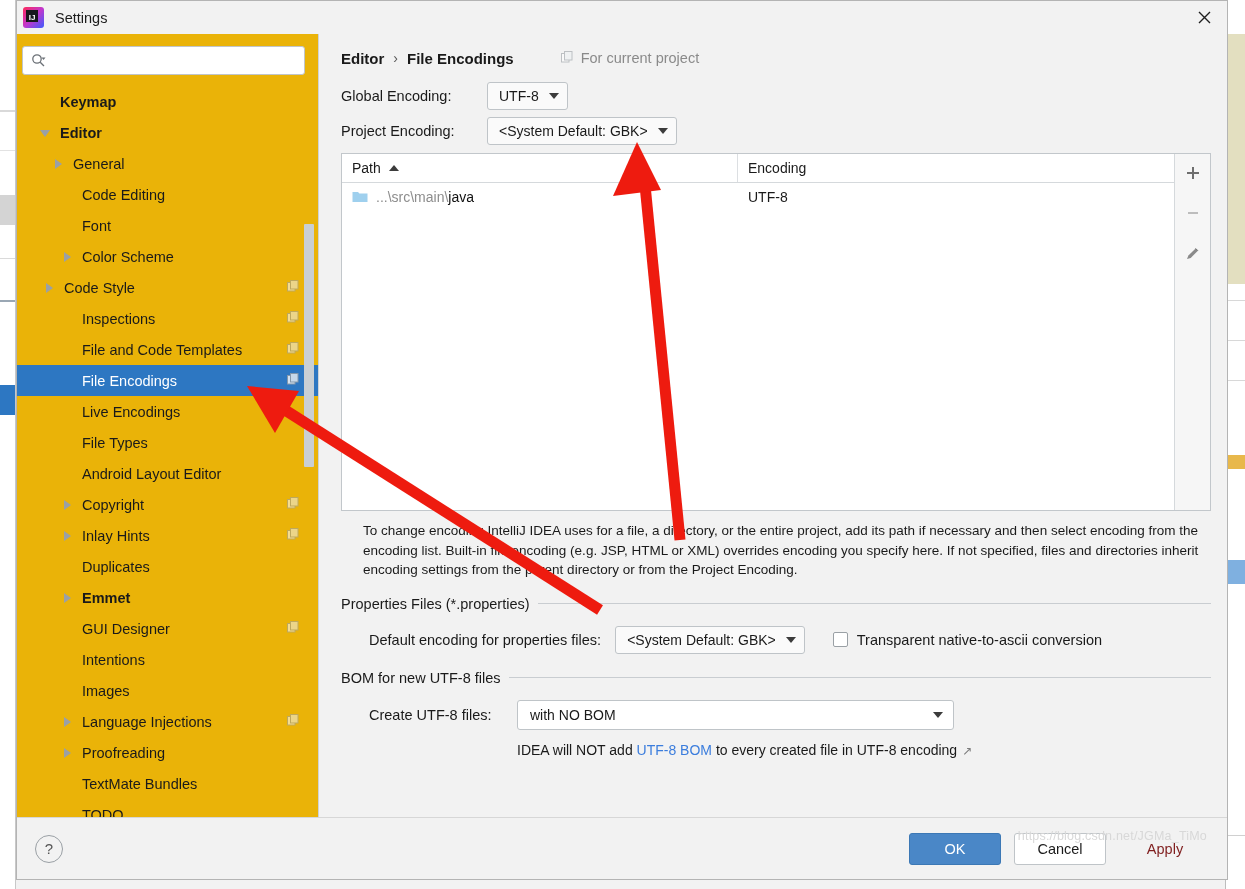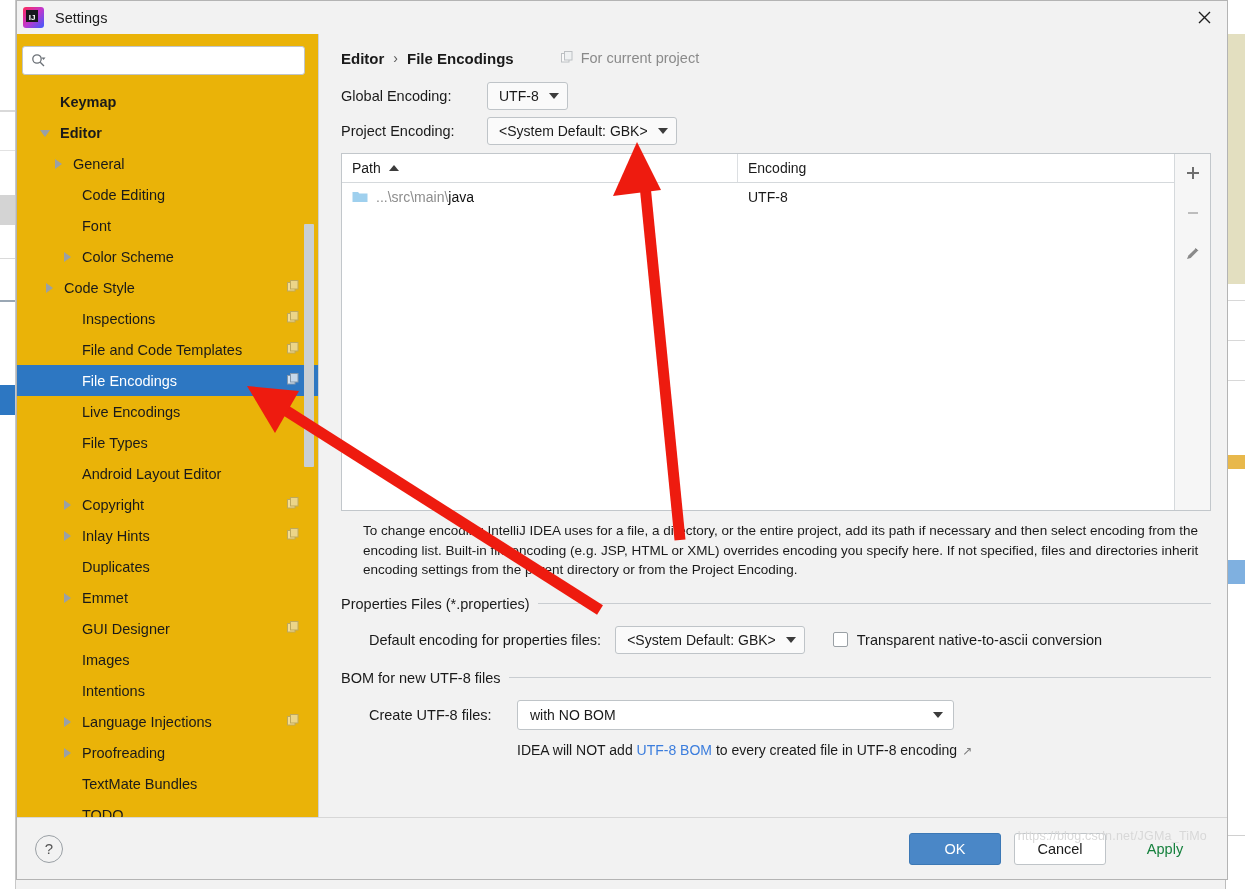--- a/index.html
+++ b/index.html
@@ -222,21 +222,21 @@
     font-size: 15px; cursor: default; background: #f2f2f2;
   }
   .btns { margin-left: auto; display: flex; gap: 13px; }
   .btn {
     min-width: 92px; height: 32px; border-radius: 3px;
     display: flex; align-items: center; justify-content: center;
     font-size: 14.5px; cursor: default;
   }
   .btn.primary { background: #4a87c7; color: #fff; border: 1px solid #3c78b5; }
   .btn.normal { background: #fff; color: #1a1a1a; border: 1px solid #bfc4c8; }
-  .btn.disabled { background: #f2f2f2; color: #15803d; border: 1px solid transparent; }
+  .btn.disabled { background: #f2f2f2; color: #7f1d1d; border: 1px solid transparent; }
 
   .watermark {
     position: absolute; right: 20px; bottom: 36px;
     font-size: 12.5px; color: #d8d8d8; letter-spacing: .2px;
     pointer-events: none; white-space: nowrap;
   }
 
   
   .arrows { position: absolute; inset: 0; pointer-events: none; }
 </style>
@@ -388,37 +388,37 @@
                   <rect x="1.5" y="3.5" width="7.5" height="8.5" fill="#fff" stroke="#9aa0a5"></rect>
                   <rect x="4.5" y="1.5" width="7.5" height="8.5" fill="#eef1f3" stroke="#9aa0a5"></rect>
                 </svg></span>
             </div>
             <div class="tree-item" style="padding-left: 44px;">
               <span class="ti-arrow"></span>
               <span class="ti-label" style="margin-left: 8px;">Duplicates</span>
             </div>
             <div class="tree-item" style="padding-left: 44px;">
               <span class="ti-arrow collapsed"></span>
-              <span class="ti-label" style="margin-left: 8px;">Emmet</span>
+              <span class="ti-label" style="margin-left: 8px; font-weight: bold;">Emmet</span>
             </div>
             <div class="tree-item" style="padding-left: 44px;">
               <span class="ti-arrow"></span>
               <span class="ti-label" style="margin-left: 8px;">GUI Designer</span>
               <span class="ti-badge"><svg width="14" height="14" viewBox="0 0 14 14">
                   <rect x="1.5" y="3.5" width="7.5" height="8.5" fill="#fff" stroke="#9aa0a5"></rect>
                   <rect x="4.5" y="1.5" width="7.5" height="8.5" fill="#eef1f3" stroke="#9aa0a5"></rect>
                 </svg></span>
             </div>
             <div class="tree-item" style="padding-left: 44px;">
               <span class="ti-arrow"></span>
+              <span class="ti-label" style="margin-left: 8px;">Intentions</span>
+            </div>
+            <div class="tree-item" style="padding-left: 44px;">
+              <span class="ti-arrow"></span>
               <span class="ti-label" style="margin-left: 8px;">Images</span>
-            </div>
-            <div class="tree-item" style="padding-left: 44px;">
-              <span class="ti-arrow"></span>
-              <span class="ti-label" style="margin-left: 8px;">Intentions</span>
             </div>
             <div class="tree-item" style="padding-left: 44px;">
               <span class="ti-arrow collapsed"></span>
               <span class="ti-label" style="margin-left: 8px;">Language Injections</span>
               <span class="ti-badge"><svg width="14" height="14" viewBox="0 0 14 14">
                   <rect x="1.5" y="3.5" width="7.5" height="8.5" fill="#fff" stroke="#9aa0a5"></rect>
                   <rect x="4.5" y="1.5" width="7.5" height="8.5" fill="#eef1f3" stroke="#9aa0a5"></rect>
                 </svg></span>
             </div>
             <div class="tree-item" style="padding-left: 44px;">

